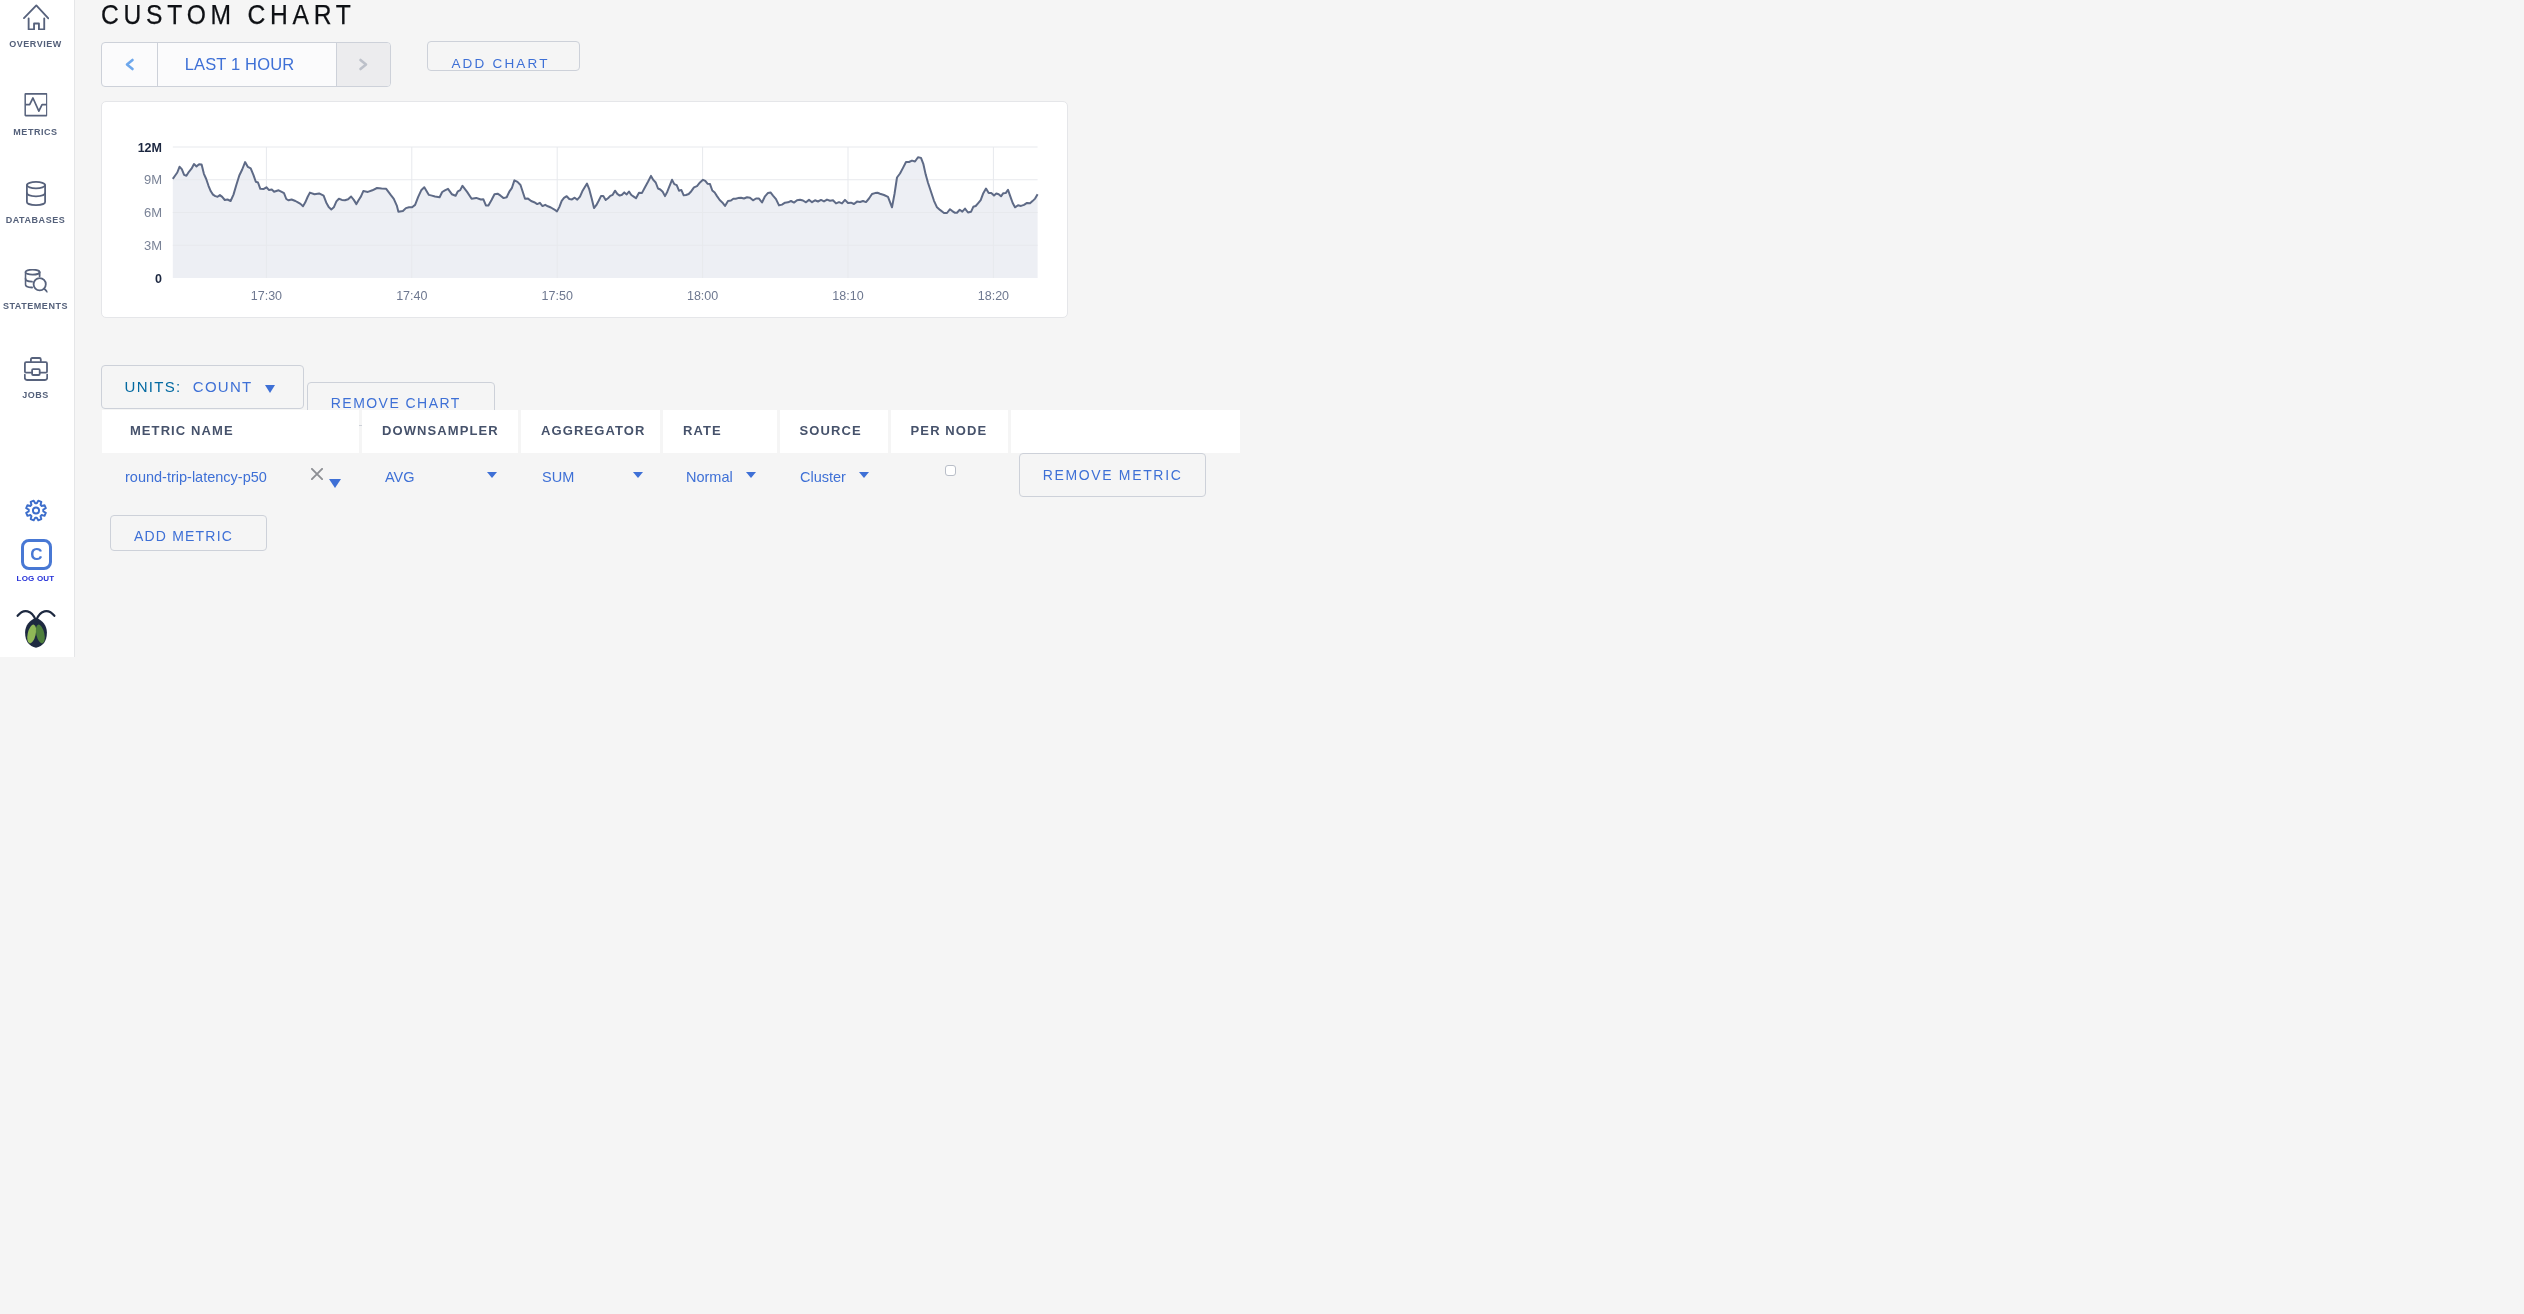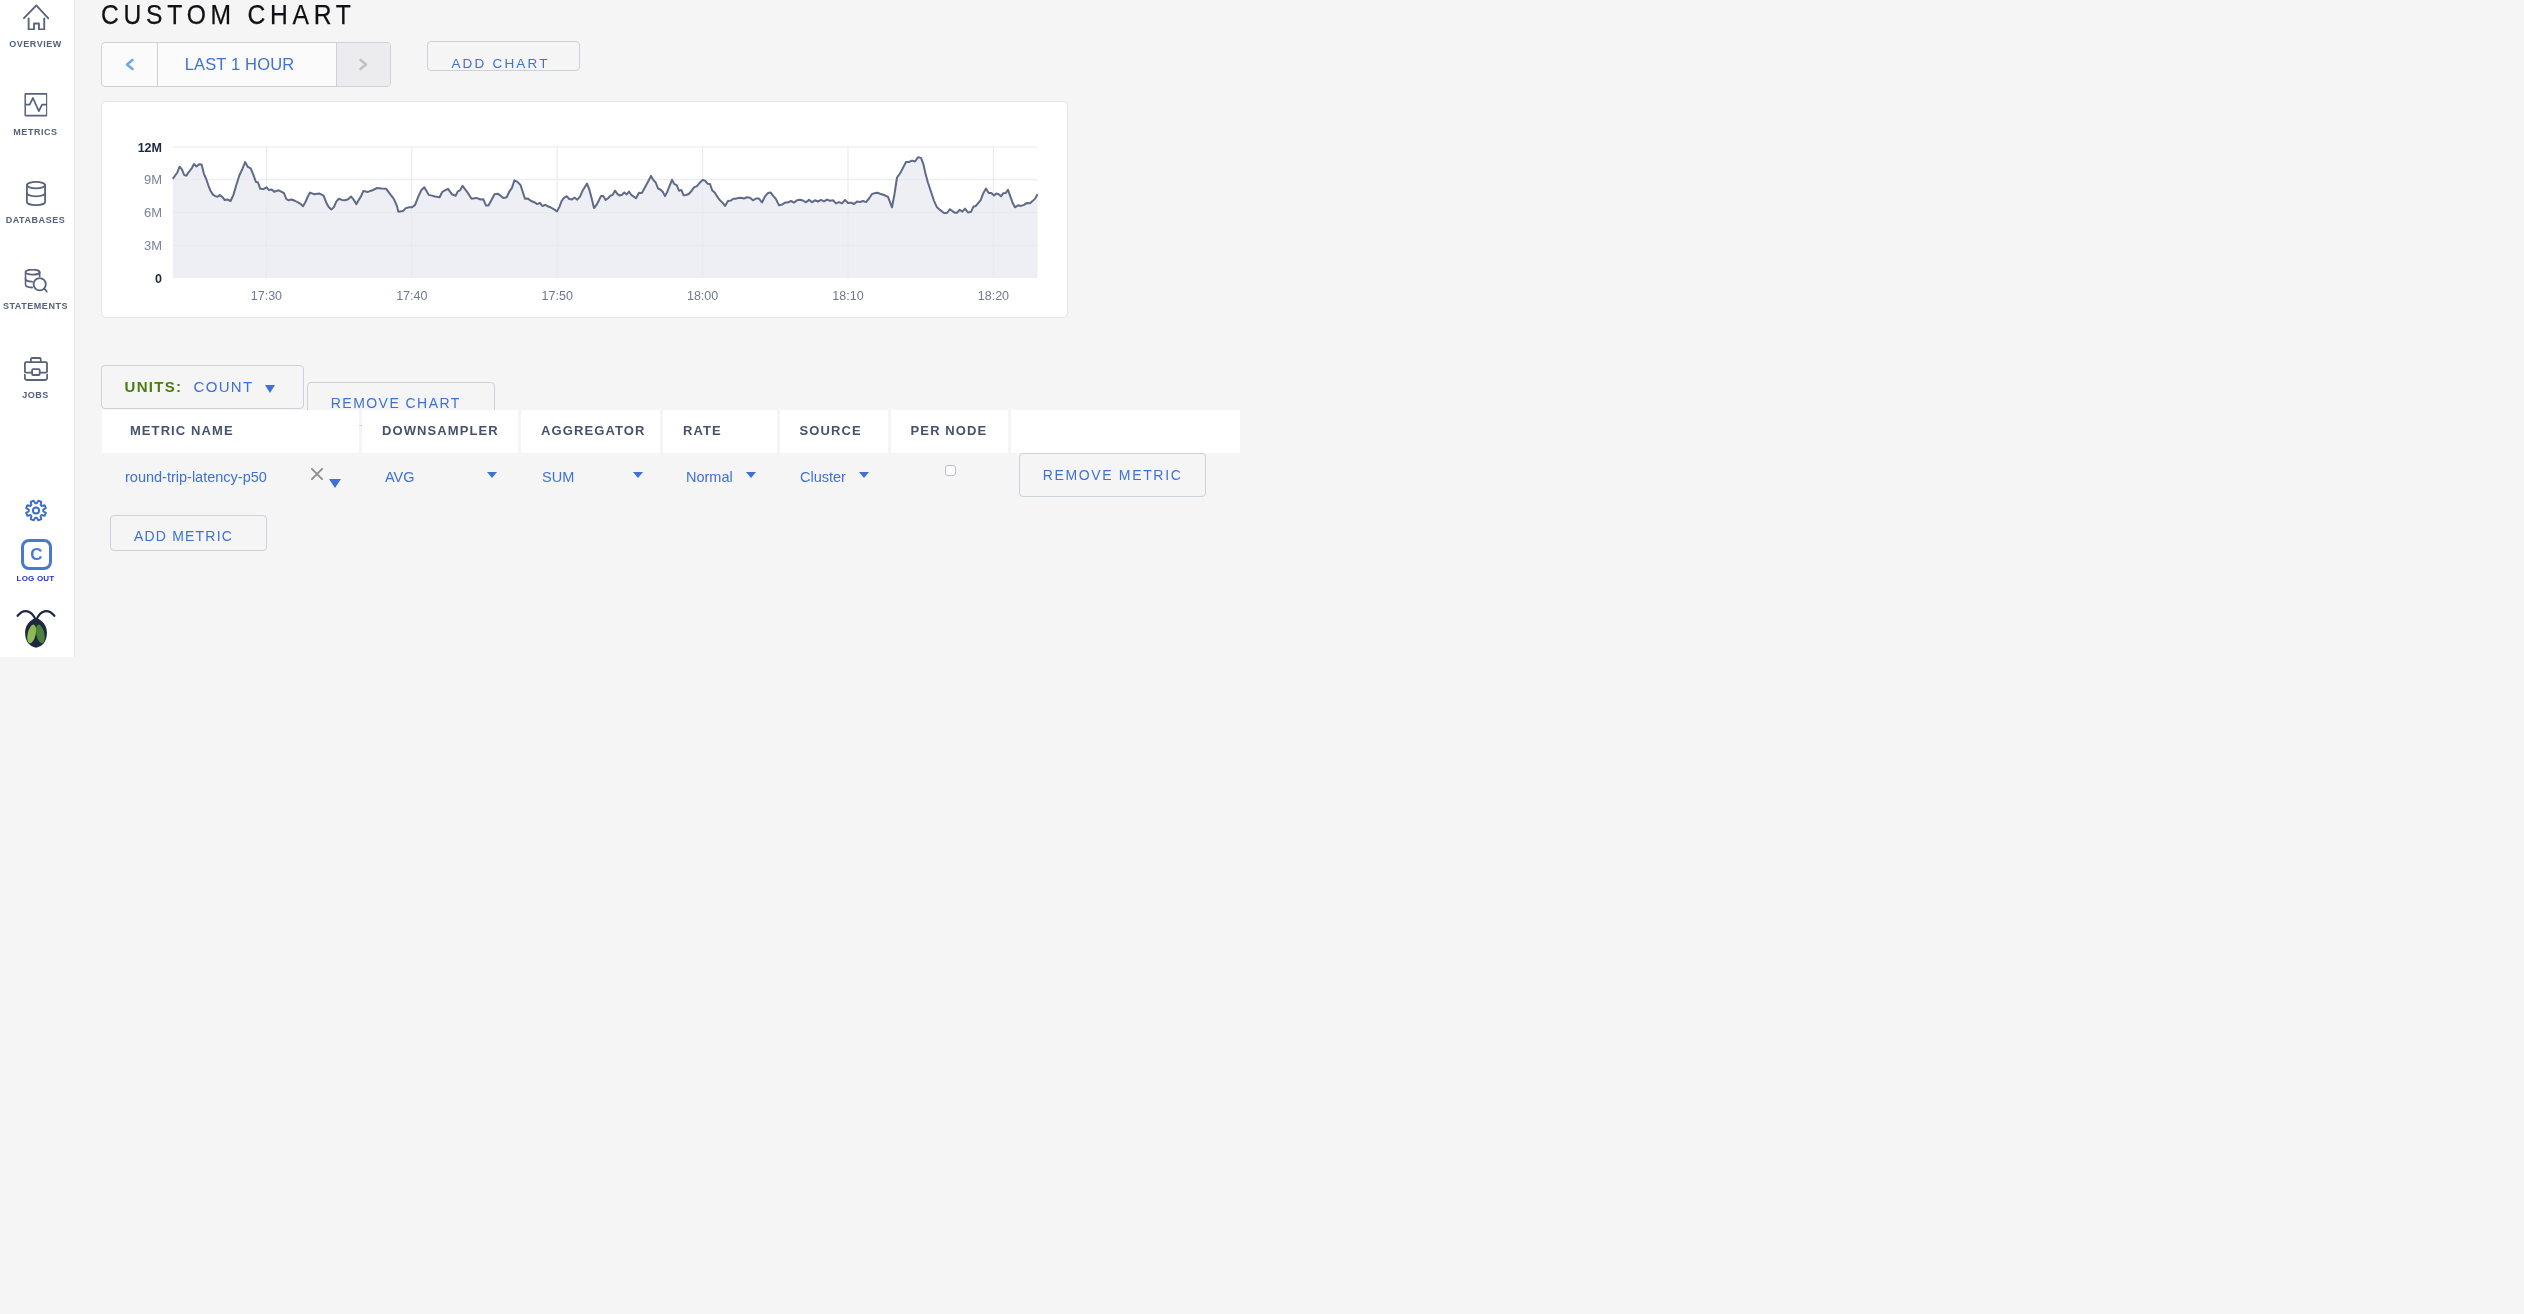--- a/index.html
+++ b/index.html
@@ -96,21 +96,21 @@
 <text x="61" y="116" text-anchor="end" font-size="13" fill="#7a8397">6M</text>
 <text x="61" y="148.7" text-anchor="end" font-size="13" fill="#7a8397">3M</text>
 <text x="61" y="181.5" text-anchor="end" font-size="12.5" font-weight="bold" fill="#1c2740">0</text>
 <text x="165.4" y="199" text-anchor="middle" font-size="12.5" fill="#6e7890">17:30</text>
     <text x="310.8" y="199" text-anchor="middle" font-size="12.5" fill="#6e7890">17:40</text>
     <text x="456.2" y="199" text-anchor="middle" font-size="12.5" fill="#6e7890">17:50</text>
     <text x="601.6" y="199" text-anchor="middle" font-size="12.5" fill="#6e7890">18:00</text>
     <text x="747.0" y="199" text-anchor="middle" font-size="12.5" fill="#6e7890">18:10</text>
     <text x="892.4" y="199" text-anchor="middle" font-size="12.5" fill="#6e7890">18:20</text>
 </svg>
-<div class="btn" id="unitsbtn" style="left:101px; top:364.7px; width:203px; height:44.7px; line-height:42.7px; text-align:left; padding-left:22.6px; font-size:15px; letter-spacing:1.3px;"><span id="unitslabel" style="color:#4d7c0f;font-weight:bold;">UNITS:</span><span style="display:inline-block; width:11.2px;"></span><span id="countlabel">COUNT</span></div>
+<div class="btn" id="unitsbtn" style="left:101px; top:364.7px; width:203px; height:44.7px; line-height:42.7px; text-align:left; padding-left:22.6px; font-size:15px; letter-spacing:1.3px;"><span id="unitslabel" style="color:#0369a1;">UNITS:</span><span style="display:inline-block; width:11.2px;"></span><span id="countlabel">COUNT</span></div>
 <div class="abs" style="left:265px; top:384.7px; width:0; height:0; border-left:5.7px solid transparent; border-right:5.7px solid transparent; border-top:8.1px solid #3e70d6;"></div>
 <div class="btn" id="removechart" style="left:306.7px; top:382px; width:188.2px; height:43.5px; line-height:41.5px; padding-right:10px; font-size:14px; letter-spacing:1.45px;">REMOVE CHART</div>
 <div class="hcell" style="left:101.9px; top:410px; width:257.1px; height:43px;"></div>
 <div class="htext" style="left:121.9px; top:423px;padding-left:8px;">METRIC NAME</div>
 <div class="hcell" style="left:362px; top:410px; width:156px; height:43px;"></div>
 <div class="htext" style="left:382px; top:423px;">DOWNSAMPLER</div>
 <div class="hcell" style="left:521px; top:410px; width:139px; height:43px;"></div>
 <div class="htext" style="left:541px; top:423px;">AGGREGATOR</div>
 <div class="hcell" style="left:663px; top:410px; width:113.6px; height:43px;"></div>
 <div class="htext" style="left:683px; top:423px;">RATE</div>

